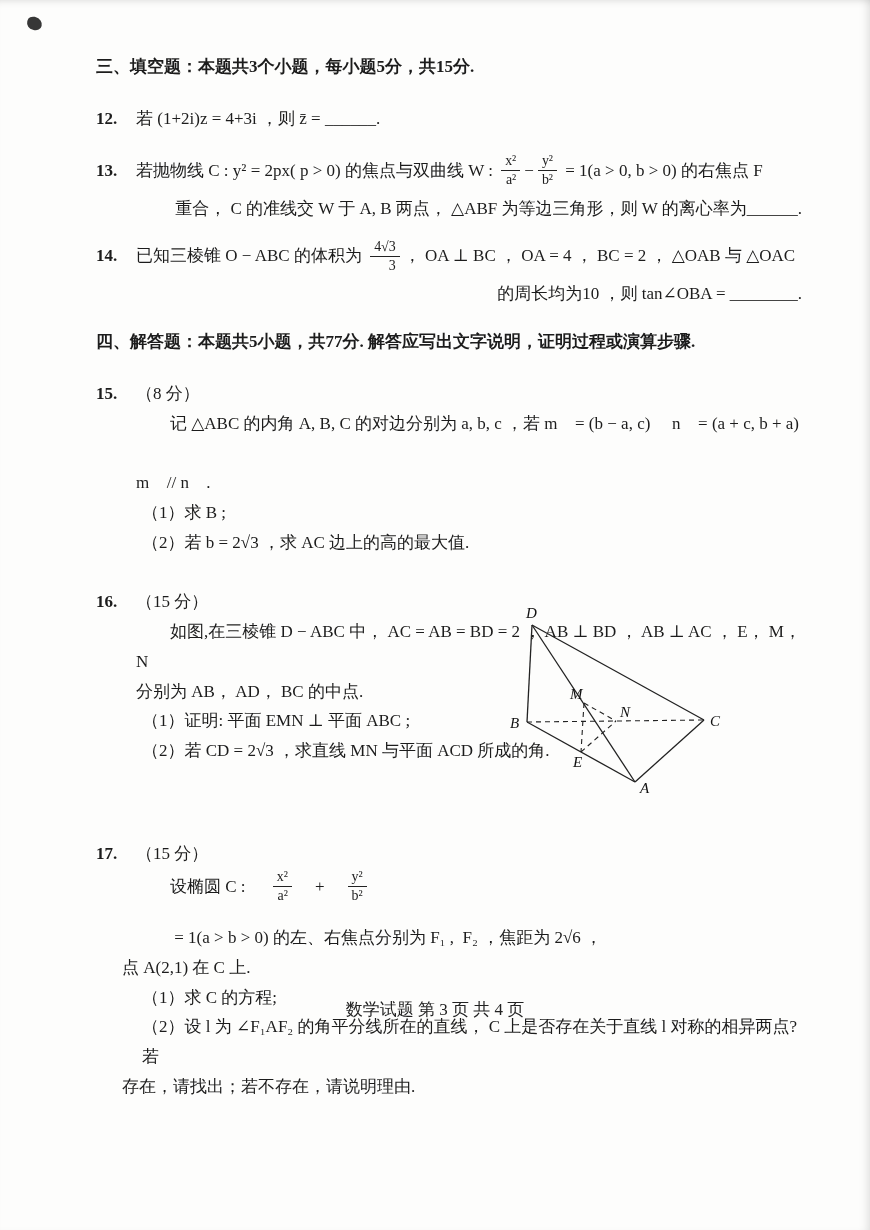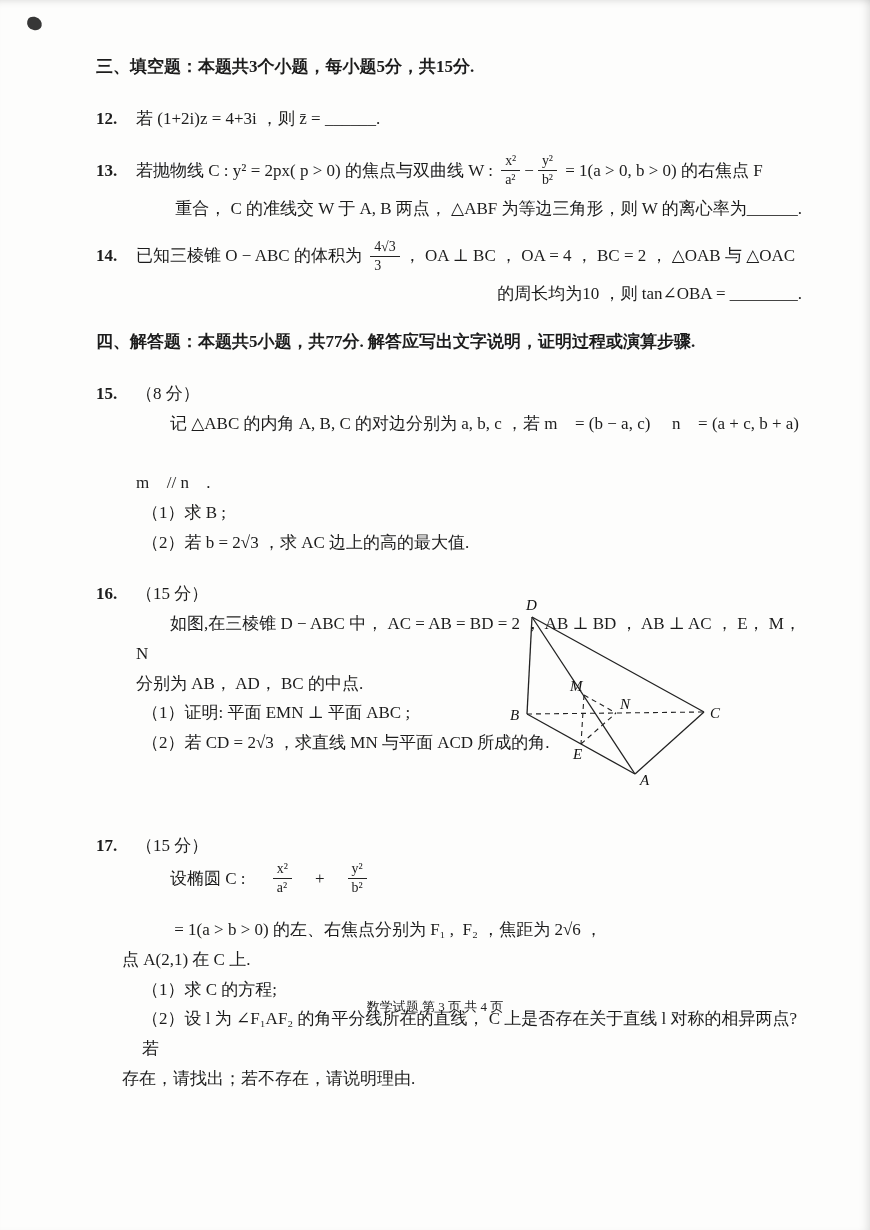--- a/index.html
+++ b/index.html
@@ -18,36 +18,36 @@
     width:15px; height:13px; background:#1b1b1b;
     border-radius:45% 60% 50% 55%;
     transform:rotate(14deg); opacity:.88;
   }
   .content { position:absolute; top:52px; left:96px; right:68px; font-size:17px; line-height:1.75; }
   .sec-header { font-weight:700; margin-bottom:6px; }
   .q { padding-left:40px; margin-top:16px; }
   .qno { display:inline-block; width:40px; margin-left:-40px; font-weight:700; }
   .qno-flex { display:inline-block; min-width:40px; margin-left:-40px; font-weight:700; }
   .mline { display:flex; align-items:center; flex-wrap:wrap; min-height:46px; }
-  .frac { display:inline-block; text-align:left; vertical-align:middle; margin:0 4px; font-size:0.82em; line-height:1.15; }
+  .frac { display:inline-block; text-align:right; vertical-align:middle; margin:0 4px; font-size:0.82em; line-height:1.15; }
   .frac .fnum { display:block; border-bottom:1.2px solid #222; padding:0 4px 1px; }
   .frac .fden { display:block; padding:1px 4px 0; }
   .seg { white-space:pre-wrap; }
   .wrapline { padding-left:0;text-align:right; }
   .big-q { margin-top:22px; }
   .q-head { font-weight:400; }
   .q-head .qn { font-weight:700; }
   .body-indent { text-indent:2em; }
   .part { padding-left:6px; }
   .q16-wrap { position:relative; min-height:238px; }
   .fig { position:absolute; top:18px; right:60px; width:240px; height:200px; }
   .fig line { stroke:#222; stroke-width:1.3; }
   .fig .dash { stroke-dasharray:5 4; stroke-width:1.1; }
   .fig text { font-family:"Liberation Serif","DejaVu Serif",serif; font-size:15px; font-style:italic; fill:#111; }
-  .footer { position:absolute; top:998px; left:0; right:0; text-align:center; font-size:13px; color:#222; }
+  .footer { position:absolute; top:998px; left:0; right:0; text-align:center; font-size:17px; color:#222; }
   .fl-indent { padding-left:34px;gap:19px; }
 </style>
 </head>
 <body>
 
 <div class="page">
   <div class="artifact"></div>
 
   <div class="content">
 
@@ -93,21 +93,21 @@
     <div class="q big-q">
       <div class="q-head">
         <span class="qno qn">15.</span><span>（8 分）</span>
       </div>
       <div class="body-indent">记 △ABC 的内角 A, B, C 的对边分别为 a, b, c ，若 m⃗ = (b − a, c) ，  n⃗ = (a + c, b + a) ，</div>
       <div>m⃗ // n⃗ .</div>
       <div class="part">（1）求 B ;</div>
       <div class="part">（2）若 b = 2√3 ，求 AC 边上的高的最大值.</div>
     </div>
 
-    <div class="q big-q q16-wrap" style="margin-top:22px;">
+    <div class="q big-q q16-wrap" style="margin-top:30px;">
       <div class="q-head">
         <span class="qno qn">16.</span><span>（15 分）</span>
       </div>
       <div class="body-indent">如图,在三棱锥 D − ABC 中， AC = AB = BD = 2 ， AB ⊥ BD ， AB ⊥ AC ， E， M， N</div>
       <div>分别为 AB， AD， BC 的中点.</div>
       <div class="part">（1）证明: 平面 EMN ⊥ 平面 ABC ;</div>
       <div class="part">（2）若 CD = 2√3 ，求直线 MN 与平面 ACD 所成的角.</div>
 
       <svg class="fig" viewBox="0 0 240 200">
 

